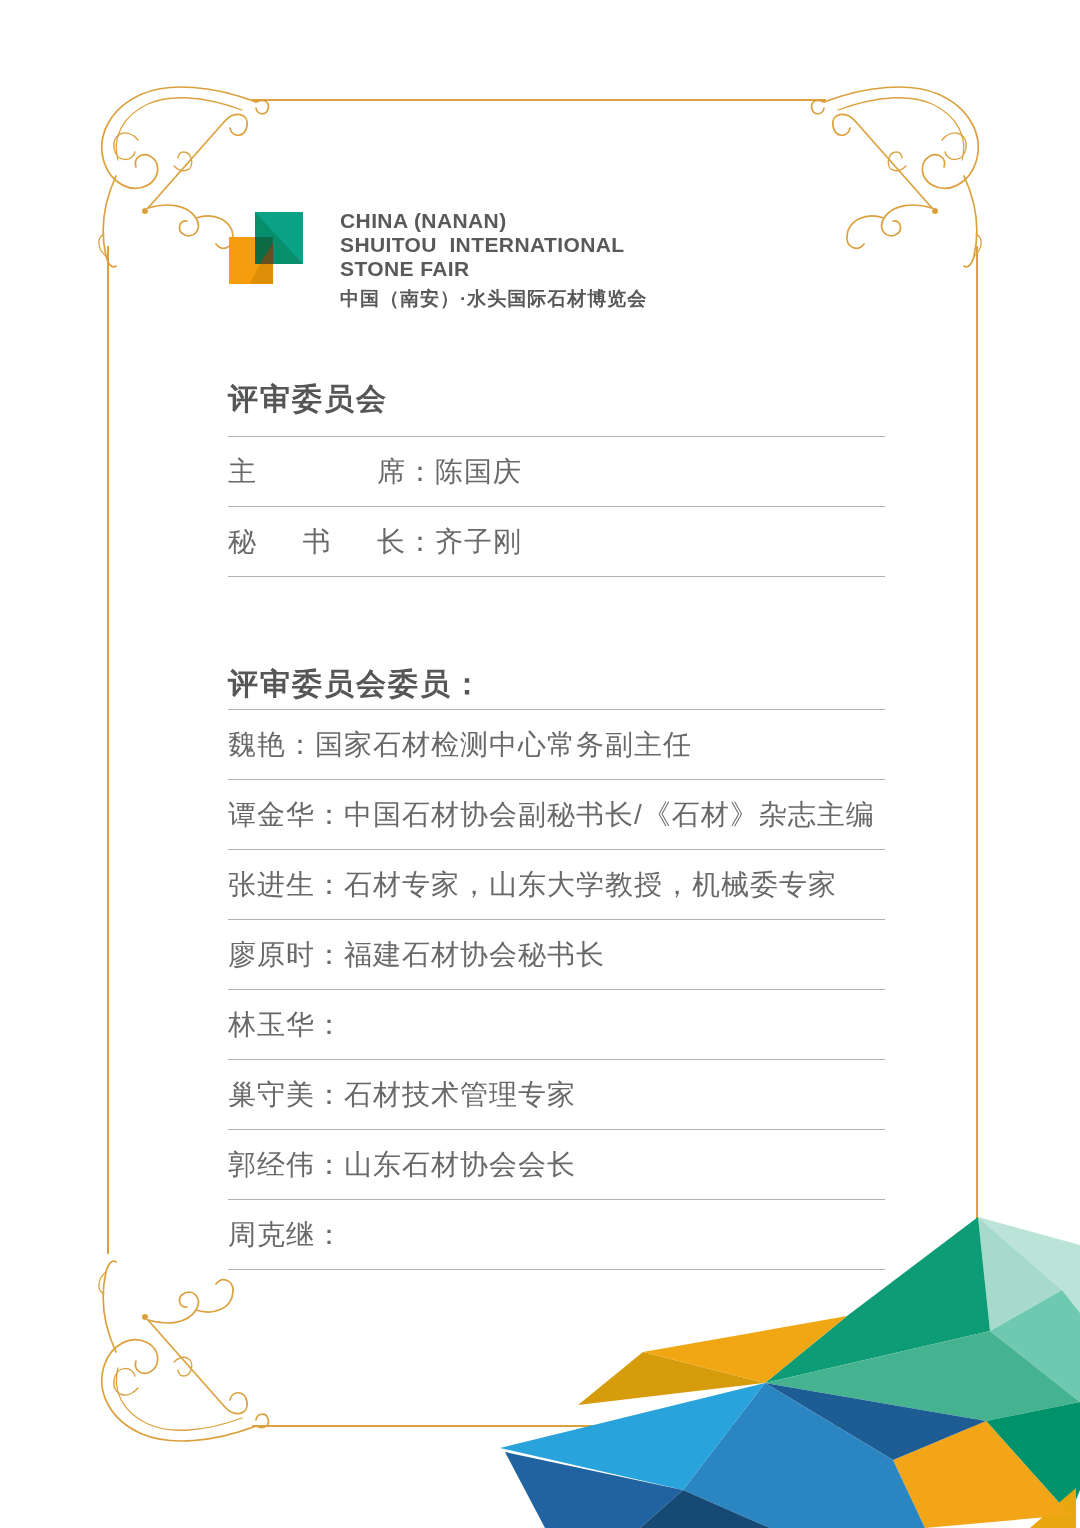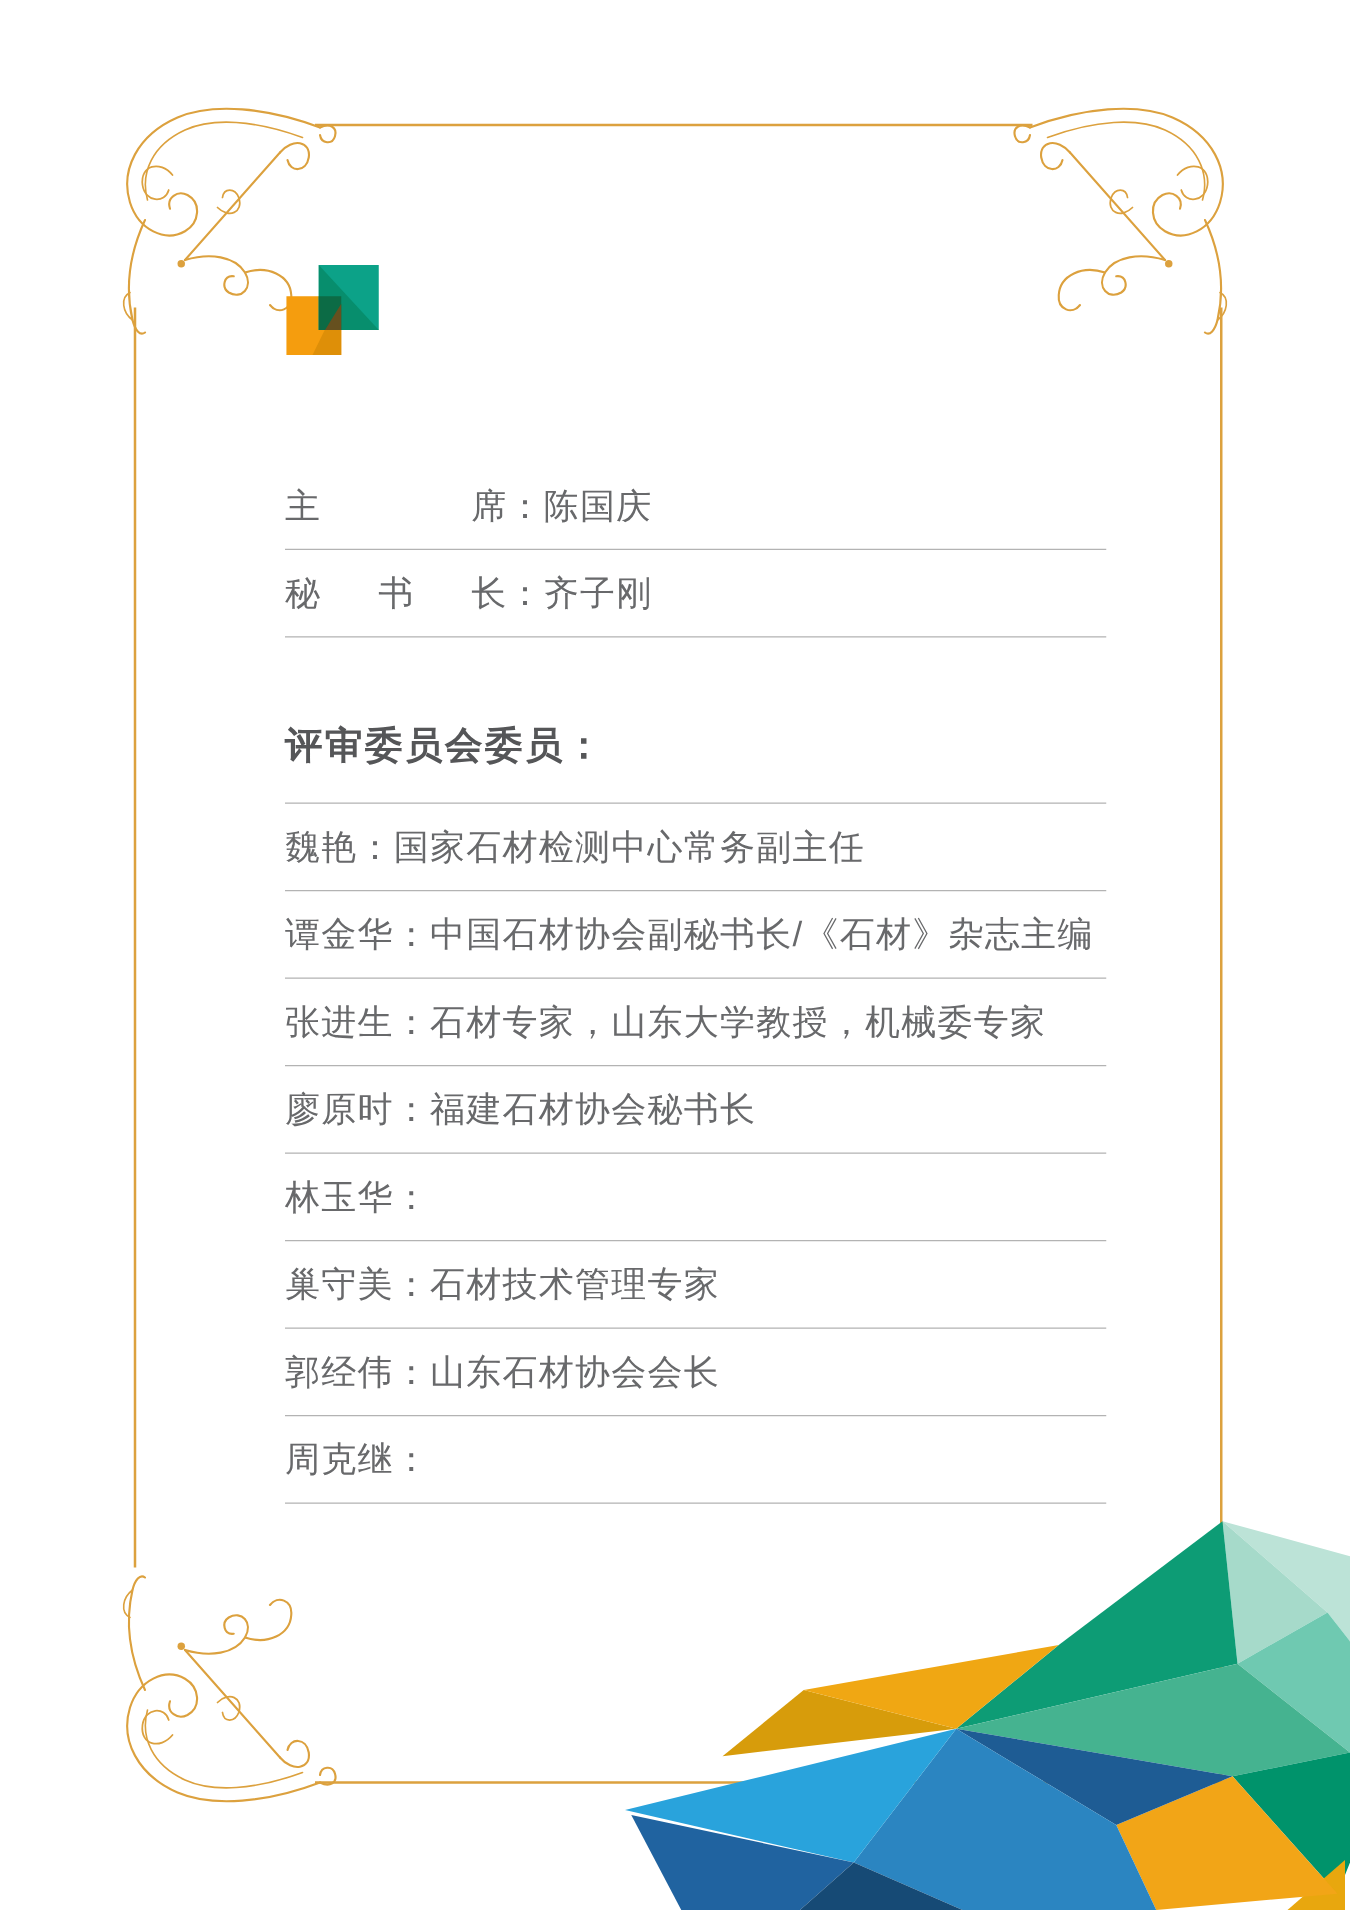--- a/index.html
+++ b/index.html
@@ -27,21 +27,21 @@
   #logo-text .en{font-size:21px;font-weight:600;letter-spacing:0.4px;line-height:24px;white-space:pre;}
   #logo-text .cn{font-size:19px;font-weight:600;letter-spacing:1px;margin-top:5px;}
   
   #content{position:absolute;left:228px;top:370px;width:657px;color:#68696B;}
   .sec-title{
     font-size:30px;font-weight:700;color:#555658;letter-spacing:2px;
   }
   #title1-box{height:67px;border-bottom:1px solid #B3B3B3;box-sizing:border-box;
     display:flex;align-items:flex-start;padding-top:9px;}
   #title2-box{height:67px;border-bottom:1px solid #B3B3B3;box-sizing:border-box;
-    display:flex;padding-bottom:26px;}
+    display:flex;align-items:flex-end;padding-bottom:4px;}
   .spacer{height:66px;}
   .row{
     height:70px;border-bottom:1px solid #B3B3B3;box-sizing:border-box;
     display:flex;align-items:center;font-size:28px;letter-spacing:1px;color:#68696B;
   }
   .jt{display:inline-flex;justify-content:space-between;width:178px;}
   
   #poly{position:absolute;left:495px;top:1188px;width:585px;height:340px;}
 </style>
 </head>
@@ -83,23 +83,32 @@
 
 <div id="logo">
   <svg id="logo-mark" viewBox="0 0 80 78">
     <rect x="0" y="25" width="44" height="47" fill="#F59D0E"></rect>
     <polygon points="44,25 21,72 44,72" fill="#DE8F08"></polygon>
     <rect x="26" y="0" width="48" height="52" fill="#0CA288"></rect>
     <polygon points="26,0 74,52 26,52" fill="#078E6D"></polygon>
     <rect x="26" y="25" width="18" height="27" fill="#0C6B45"></rect>
     <polygon points="31,52 44,31 44,52" fill="#66501F"></polygon>
   </svg>
+  <div id="logo-text">
+    <div class="en">CHINA (NANAN)</div>
+    <div class="en">SHUITOU  INTERNATIONAL</div>
+    <div class="en">STONE FAIR</div>
+    <div class="cn">中国（南安）·水头国际石材博览会</div>
+  </div>
 </div>
 
 <div id="content">
+  <div id="title1-box">
+    <span class="sec-title">评审委员会</span>
+  </div>
 
   <div class="row">
     <span class="jt">
       <span>主</span>
       <span>席</span>
     </span>
     <span>：</span>
     <span>陈国庆</span>
   </div>
 

